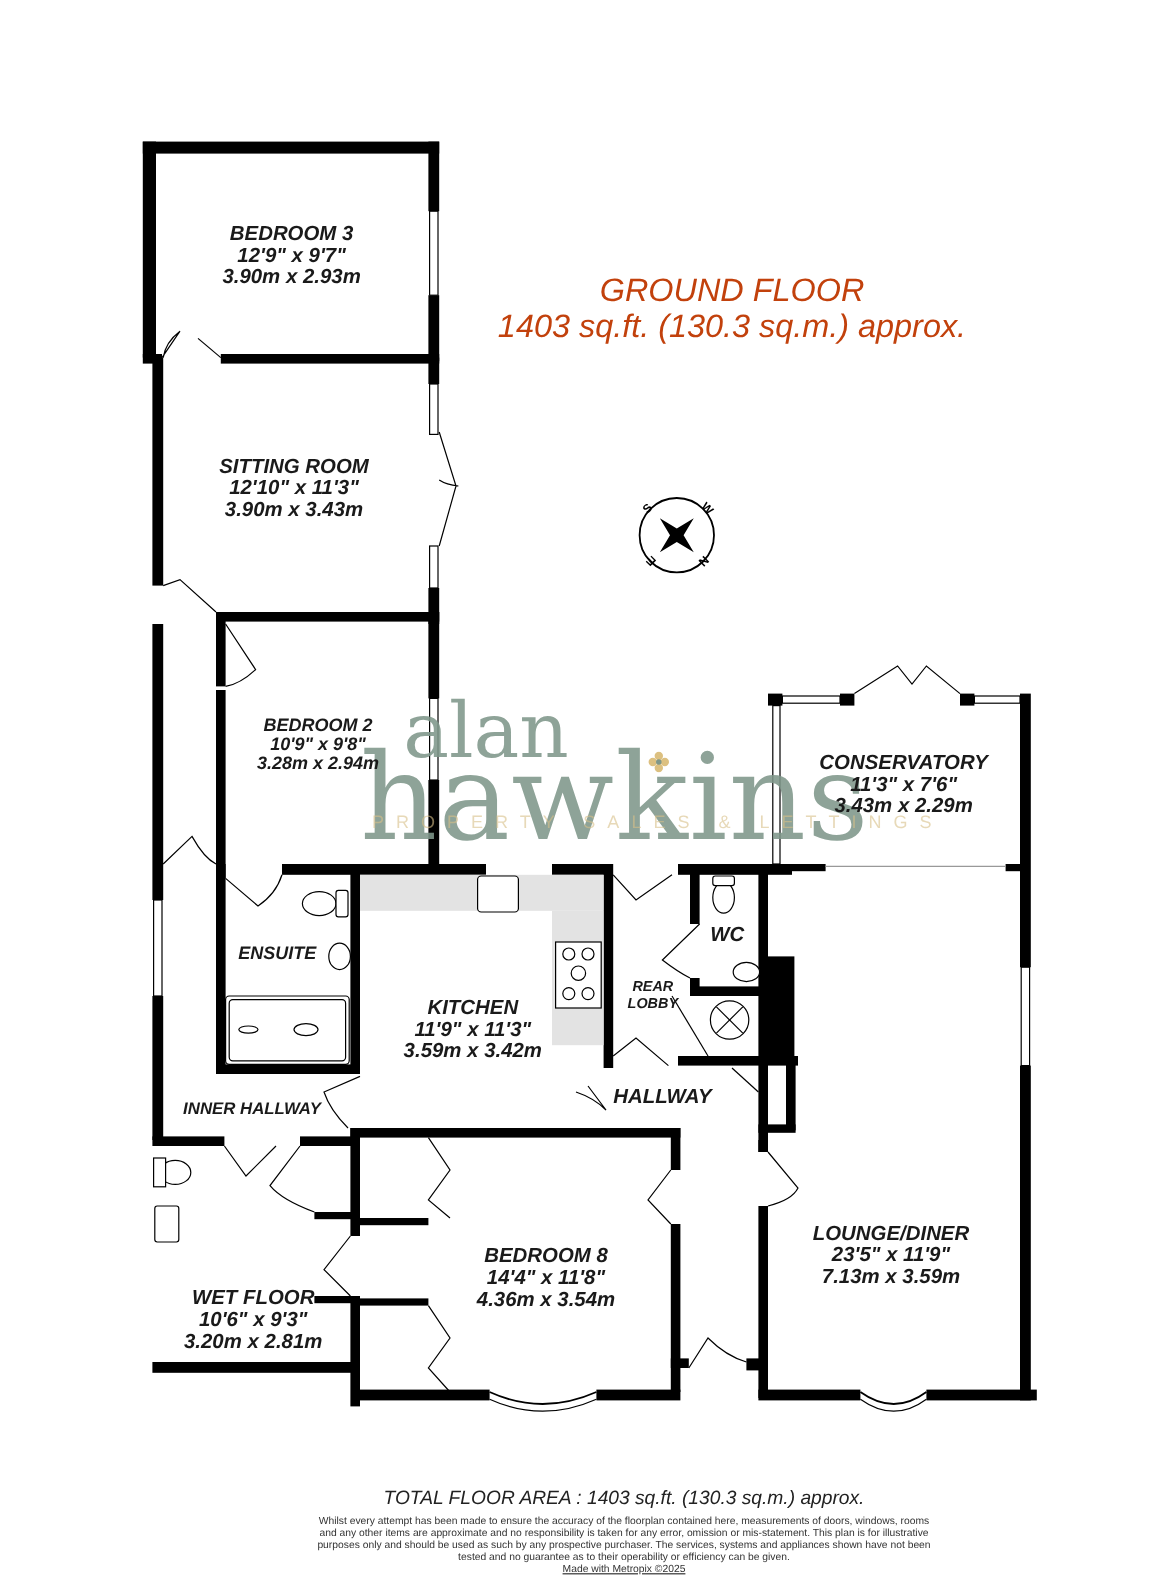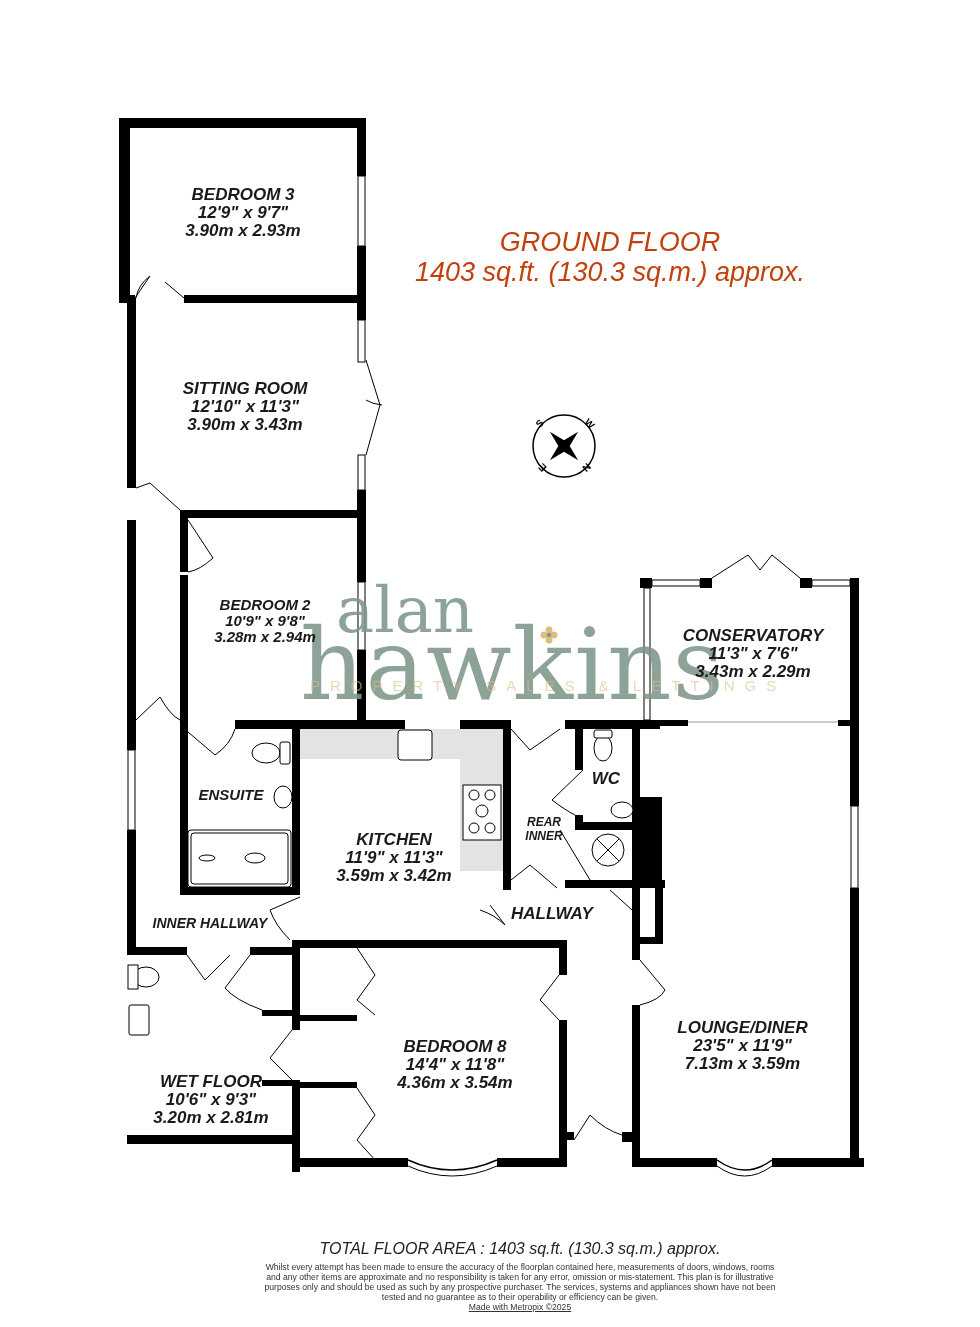--- a/index.html
+++ b/index.html
@@ -240,21 +240,21 @@
 <div class="lbl" style="left:314px;top:831px;width:160px;">
   <span class="name">KITCHEN</span>
   <span class="dim">11'9"  x 11'3"</span>
   <span class="dim">3.59m  x 3.42m</span>
 </div>
 <div class="lbl" style="left:586px;top:770px;width:40px;">
   <span class="name">WC</span>
 </div>
 <div class="lbl tiny" style="left:514px;top:816px;width:60px;">
   <span class="name">REAR</span>
-  <span class="name">INNER</span>
+  <span class="name">LOBBY</span>
 </div>
 <div class="lbl" style="left:492px;top:905px;width:120px;">
   <span class="name">HALLWAY</span>
 </div>
 <div class="lbl small" style="left:140px;top:916px;width:140px;">
   <span class="name" style="font-size:14px">INNER HALLWAY</span>
 </div>
 <div class="lbl" style="left:136px;top:1073px;width:150px;">
   <span class="name">WET FLOOR</span>
   <span class="dim">10'6"  x 9'3"</span>

